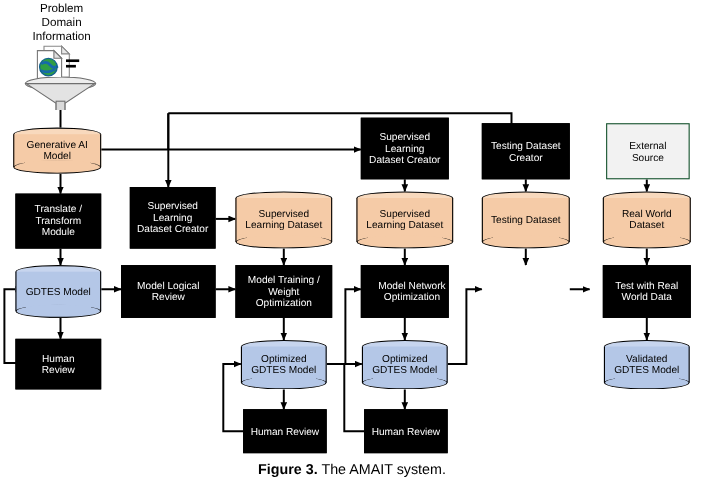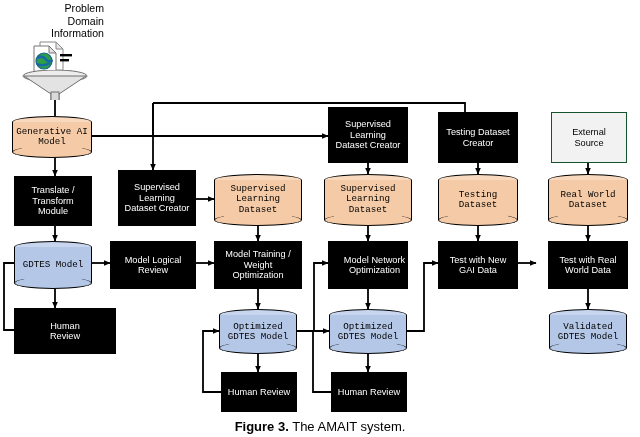--- a/index.html
+++ b/index.html
@@ -10,21 +10,21 @@
     color:#000;
   }
   #stage{position:absolute;left:0;top:0;width:640px;height:437px;}
   svg.wires{position:absolute;left:0;top:0;width:640px;height:437px;pointer-events:none;}
 
   .node{position:absolute;box-sizing:border-box;display:flex;align-items:center;justify-content:center;text-align:center;line-height:1.14;}
   .proc{background:#000000;color:#ffffff;border:1px solid #000;font-size:9.2px;}
   .ext{background:#f2f2f2;color:#000;border:1px solid #14532d;font-size:9.2px;}
 
   
-  .cyl{font-size:9.2px;color:#000;font-family:Liberation Mono, monospace;}
+  .cyl{font-size:9.2px;color:#000;}
   .cyl .cyl-body{position:absolute;left:0;right:0;top:6px;bottom:6px;border-left:1px solid #000;border-right:1px solid #000;}
   .cyl .cyl-top{position:absolute;left:0;right:0;top:0;height:12px;border:1px solid #000;border-radius:50%/50%;box-sizing:border-box;}
   .cyl .cyl-bot{position:absolute;left:0;right:0;bottom:0;height:12px;border:1px solid #000;border-radius:50%/50%;box-sizing:border-box;border-top:none;}
   .cyl .cyl-label{position:absolute;left:2px;right:2px;top:50%;transform:translateY(-50%);text-align:center;line-height:1.14;}
   .cyl.peach .cyl-body,.cyl.peach .cyl-bot{background:#f5cba7;}
   .cyl.peach .cyl-top{background:#f8d9bd;}
   .cyl.blue .cyl-body,.cyl.blue .cyl-bot{background:#b4c7e7;}
   .cyl.blue .cyl-top{background:#c7d5ee;}
 
   .toplabel{position:absolute;text-align:center;font-size:10.6px;line-height:1.2;}
@@ -98,21 +98,21 @@
       <line x1="518" y1="263" x2="536" y2="263" marker-end="url(#ah)"></line>
 
       <line x1="588" y1="163" x2="588" y2="174" marker-end="url(#ah)"></line>
 
       <line x1="588" y1="226" x2="588" y2="241" marker-end="url(#ah)"></line>
 
       <line x1="588" y1="289" x2="588" y2="309" marker-end="url(#ah)"></line>
     </g>
   </svg>
 
-  <div class="toplabel" style="left:8px;top:2px;width:96px;text-align:right;">Problem<br>Domain<br>Information</div>
+  <div class="toplabel" style="left:8px;top:2px;width:96px;">Problem<br>Domain<br>Information</div>
 
   <div class="icon-wrap" style="left:24px;top:40px;width:62px;height:38px;">
     <svg width="62" height="38" viewBox="0 0 62 38">
       <path d="M16,2 h16 l7,7 v21 h-23 z" fill="#ffffff" stroke="#888" stroke-width="1"></path>
       <path d="M32,2 l7,7 h-7 z" fill="#e8e8e8" stroke="#888" stroke-width="1"></path>
       <path d="M10,6 h15 l7,7 v21 h-22 z" fill="#ffffff" stroke="#777" stroke-width="1"></path>
       <path d="M25,6 l7,7 h-7 z" fill="#e0e0e0" stroke="#777" stroke-width="1"></path>
       <circle cx="20" cy="21" r="8" fill="#2f9e44"></circle>
       <path d="M13.5,18 q5,-3 8,1 q3,4 7,1" fill="none" stroke="#1769aa" stroke-width="2.6"></path>
       <path d="M13,24 q6,3 13,-1" fill="none" stroke="#1769aa" stroke-width="2.4"></path>
@@ -139,21 +139,21 @@
 
   <div class="node proc" style="left:14px;top:176px;width:78px;height:50px;text-align:center;">Translate /<br>Transform<br>Module</div>
 
   <div class="node cyl blue" style="left:14px;top:241px;width:78px;height:48px;">
     <span class="cyl-top"></span>
     <span class="cyl-body"></span>
     <span class="cyl-bot"></span>
     <span class="cyl-label">GDTES Model</span>
   </div>
 
-  <div class="node proc" style="left:14px;top:308px;width:102px;height:46px;">Human<br>Review</div>
+  <div class="node proc" style="left:14px;top:308px;width:78px;height:46px;">Human<br>Review</div>
 
   <div class="node proc" style="left:118px;top:170px;width:78px;height:56px;">Supervised<br>Learning<br>Dataset Creator</div>
 
   <div class="node proc" style="left:110px;top:241px;width:86px;height:48px;">Model Logical<br>Review</div>
 
   <div class="node cyl peach" style="left:214px;top:174px;width:88px;height:52px;">
     <span class="cyl-top"></span>
     <span class="cyl-body"></span>
     <span class="cyl-bot"></span>
     <span class="cyl-label">Supervised<br>Learning Dataset</span>
@@ -192,21 +192,20 @@
 
   <div class="node proc" style="left:438px;top:112px;width:80px;height:51px;">Testing Dataset<br>Creator</div>
 
   <div class="node cyl peach" style="left:438px;top:174px;width:80px;height:52px;">
     <span class="cyl-top"></span>
     <span class="cyl-body"></span>
     <span class="cyl-bot"></span>
     <span class="cyl-label">Testing Dataset</span>
   </div>
 
-  <div class="node proc" style="left:438px;top:241px;width:80px;height:48px;">Test with New<br>GAI Data</div>
 
   <div class="node ext" style="left:551px;top:112px;width:76px;height:51px;">External<br>Source</div>
 
   <div class="node cyl peach" style="left:548px;top:174px;width:80px;height:52px;">
     <span class="cyl-top"></span>
     <span class="cyl-body"></span>
     <span class="cyl-bot"></span>
     <span class="cyl-label">Real World<br>Dataset</span>
   </div>
 

